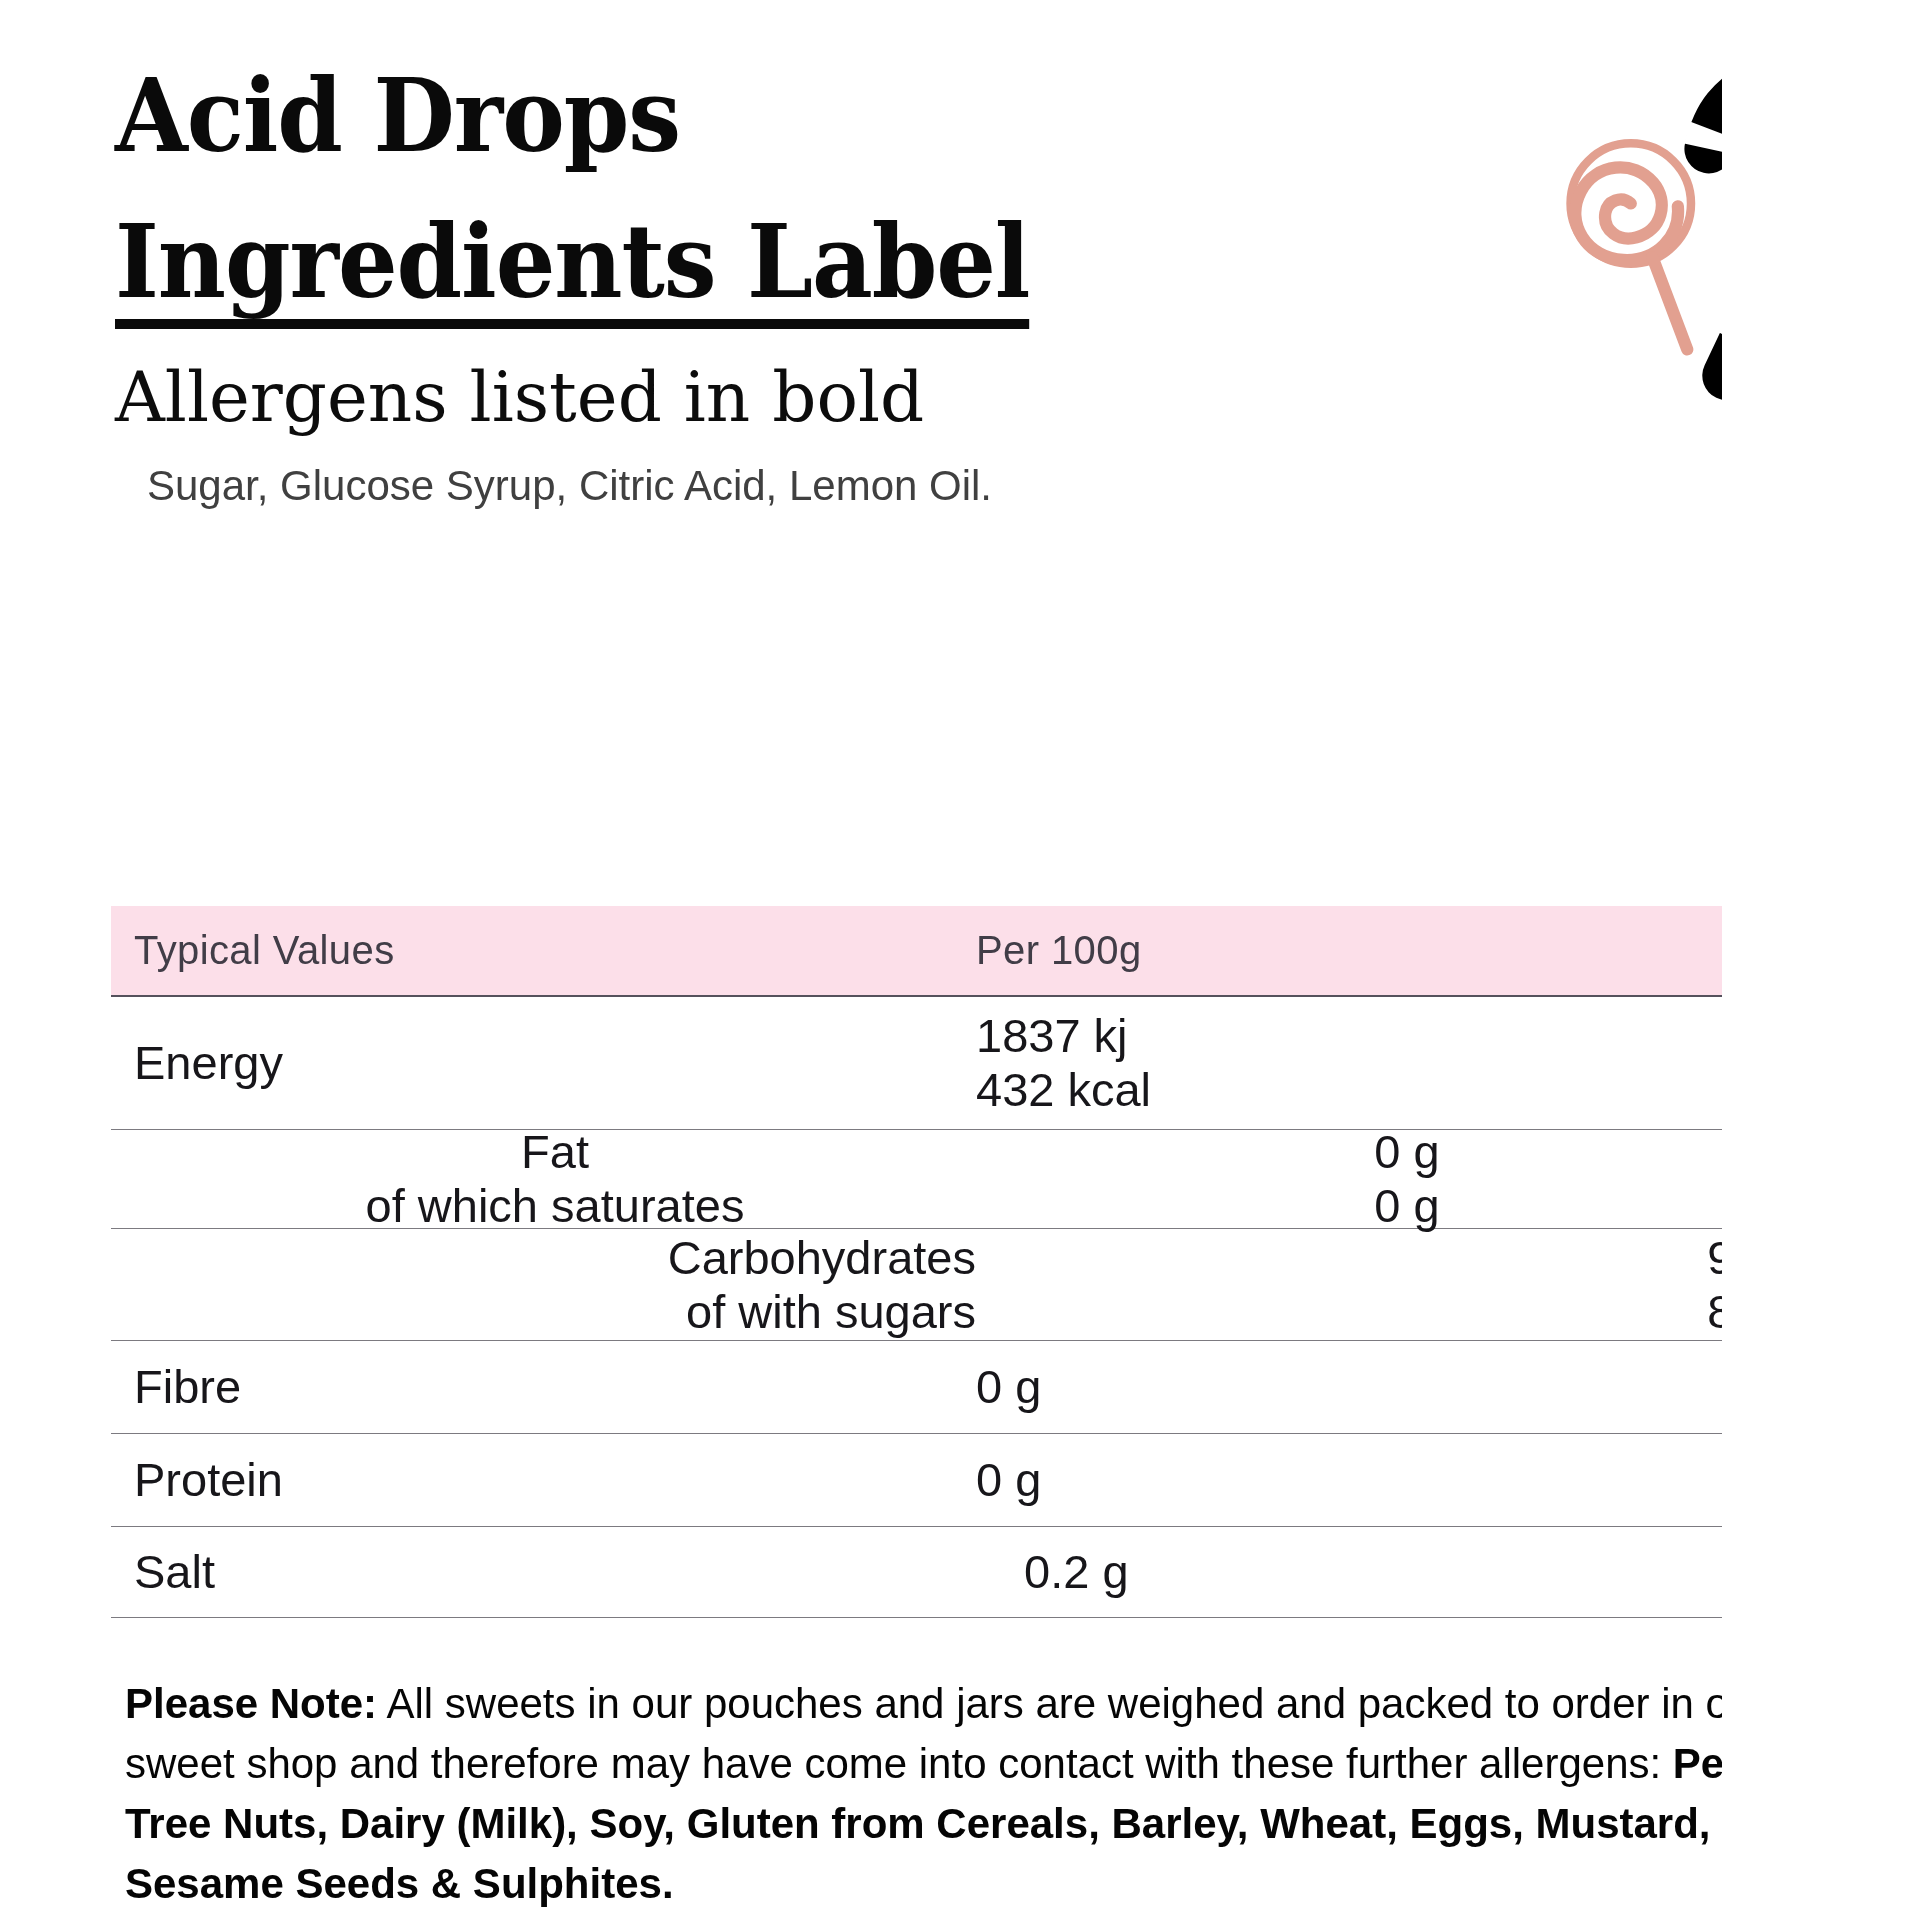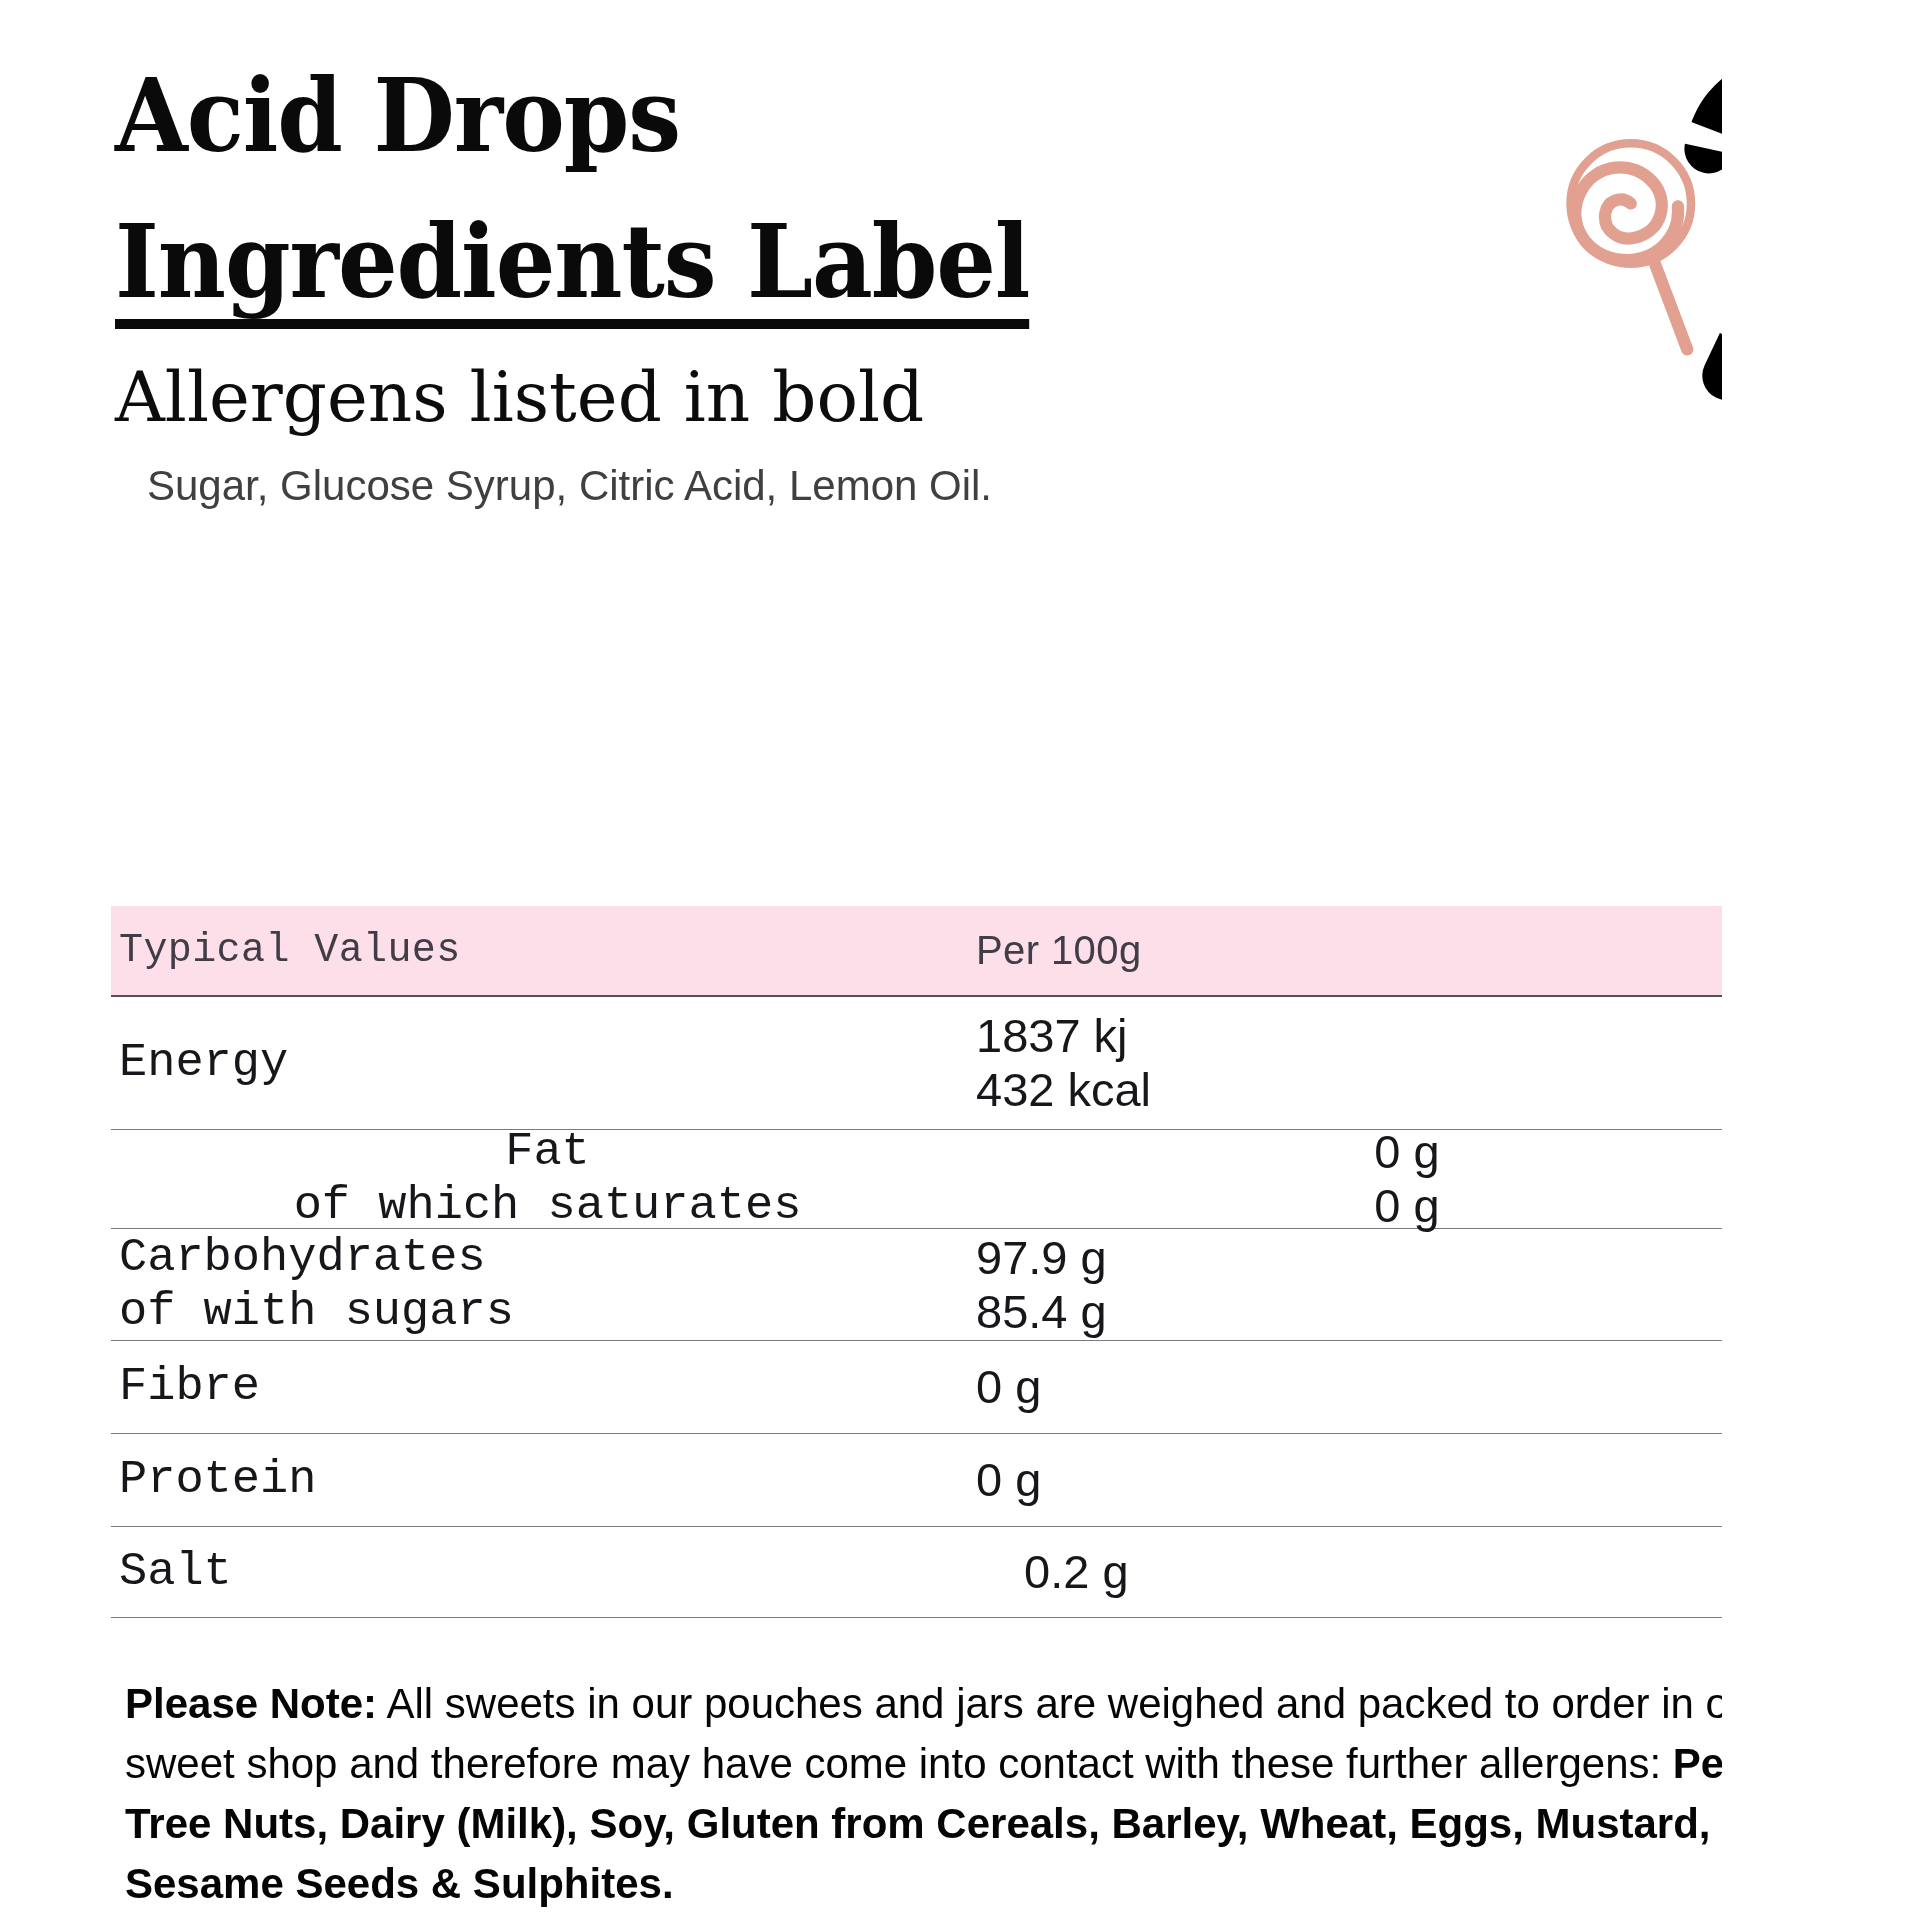--- a/index.html
+++ b/index.html
@@ -62,21 +62,21 @@
   }
   .thead{
     height:89px;
     display:flex;align-items:center;
     background:#fcdfe9;
     border-bottom:2.8px solid #55515c;
     font-size:40px;
     color:#413d47;
     letter-spacing:0.01em;
   }
-  .col1{width:865px;padding-left:8px;box-sizing:border-box;font-family:Liberation Mono, monospace;}
+  .col1{width:865px;padding-left:23px;box-sizing:border-box;}
   .col2{flex:1;}
   .row{
     display:flex;align-items:center;
     border-bottom:1.9px solid #7c7a80;
     line-height:54px;
   }
   .row .col1 div,.row .col2 div{line-height:54px;}
   
   .note{
     position:absolute;left:113px;top:1662px;
@@ -137,21 +137,21 @@
         <div class="row" style="height: 98px; text-align: center;">
           <div class="col1">
             <div>Fat</div>
             <div>of which saturates</div>
           </div>
           <div class="col2">
             <div>0 g</div>
             <div>0 g</div>
           </div>
         </div>
-        <div class="row" style="height: 111px;">
+        <div class="row" style="height: 111px; text-align: right;">
           <div class="col1">
             <div>Carbohydrates</div>
             <div>of with sugars</div>
           </div>
           <div class="col2">
             <div>97.9 g</div>
             <div>85.4 g</div>
           </div>
         </div>
         <div class="row" style="height: 92px;">

